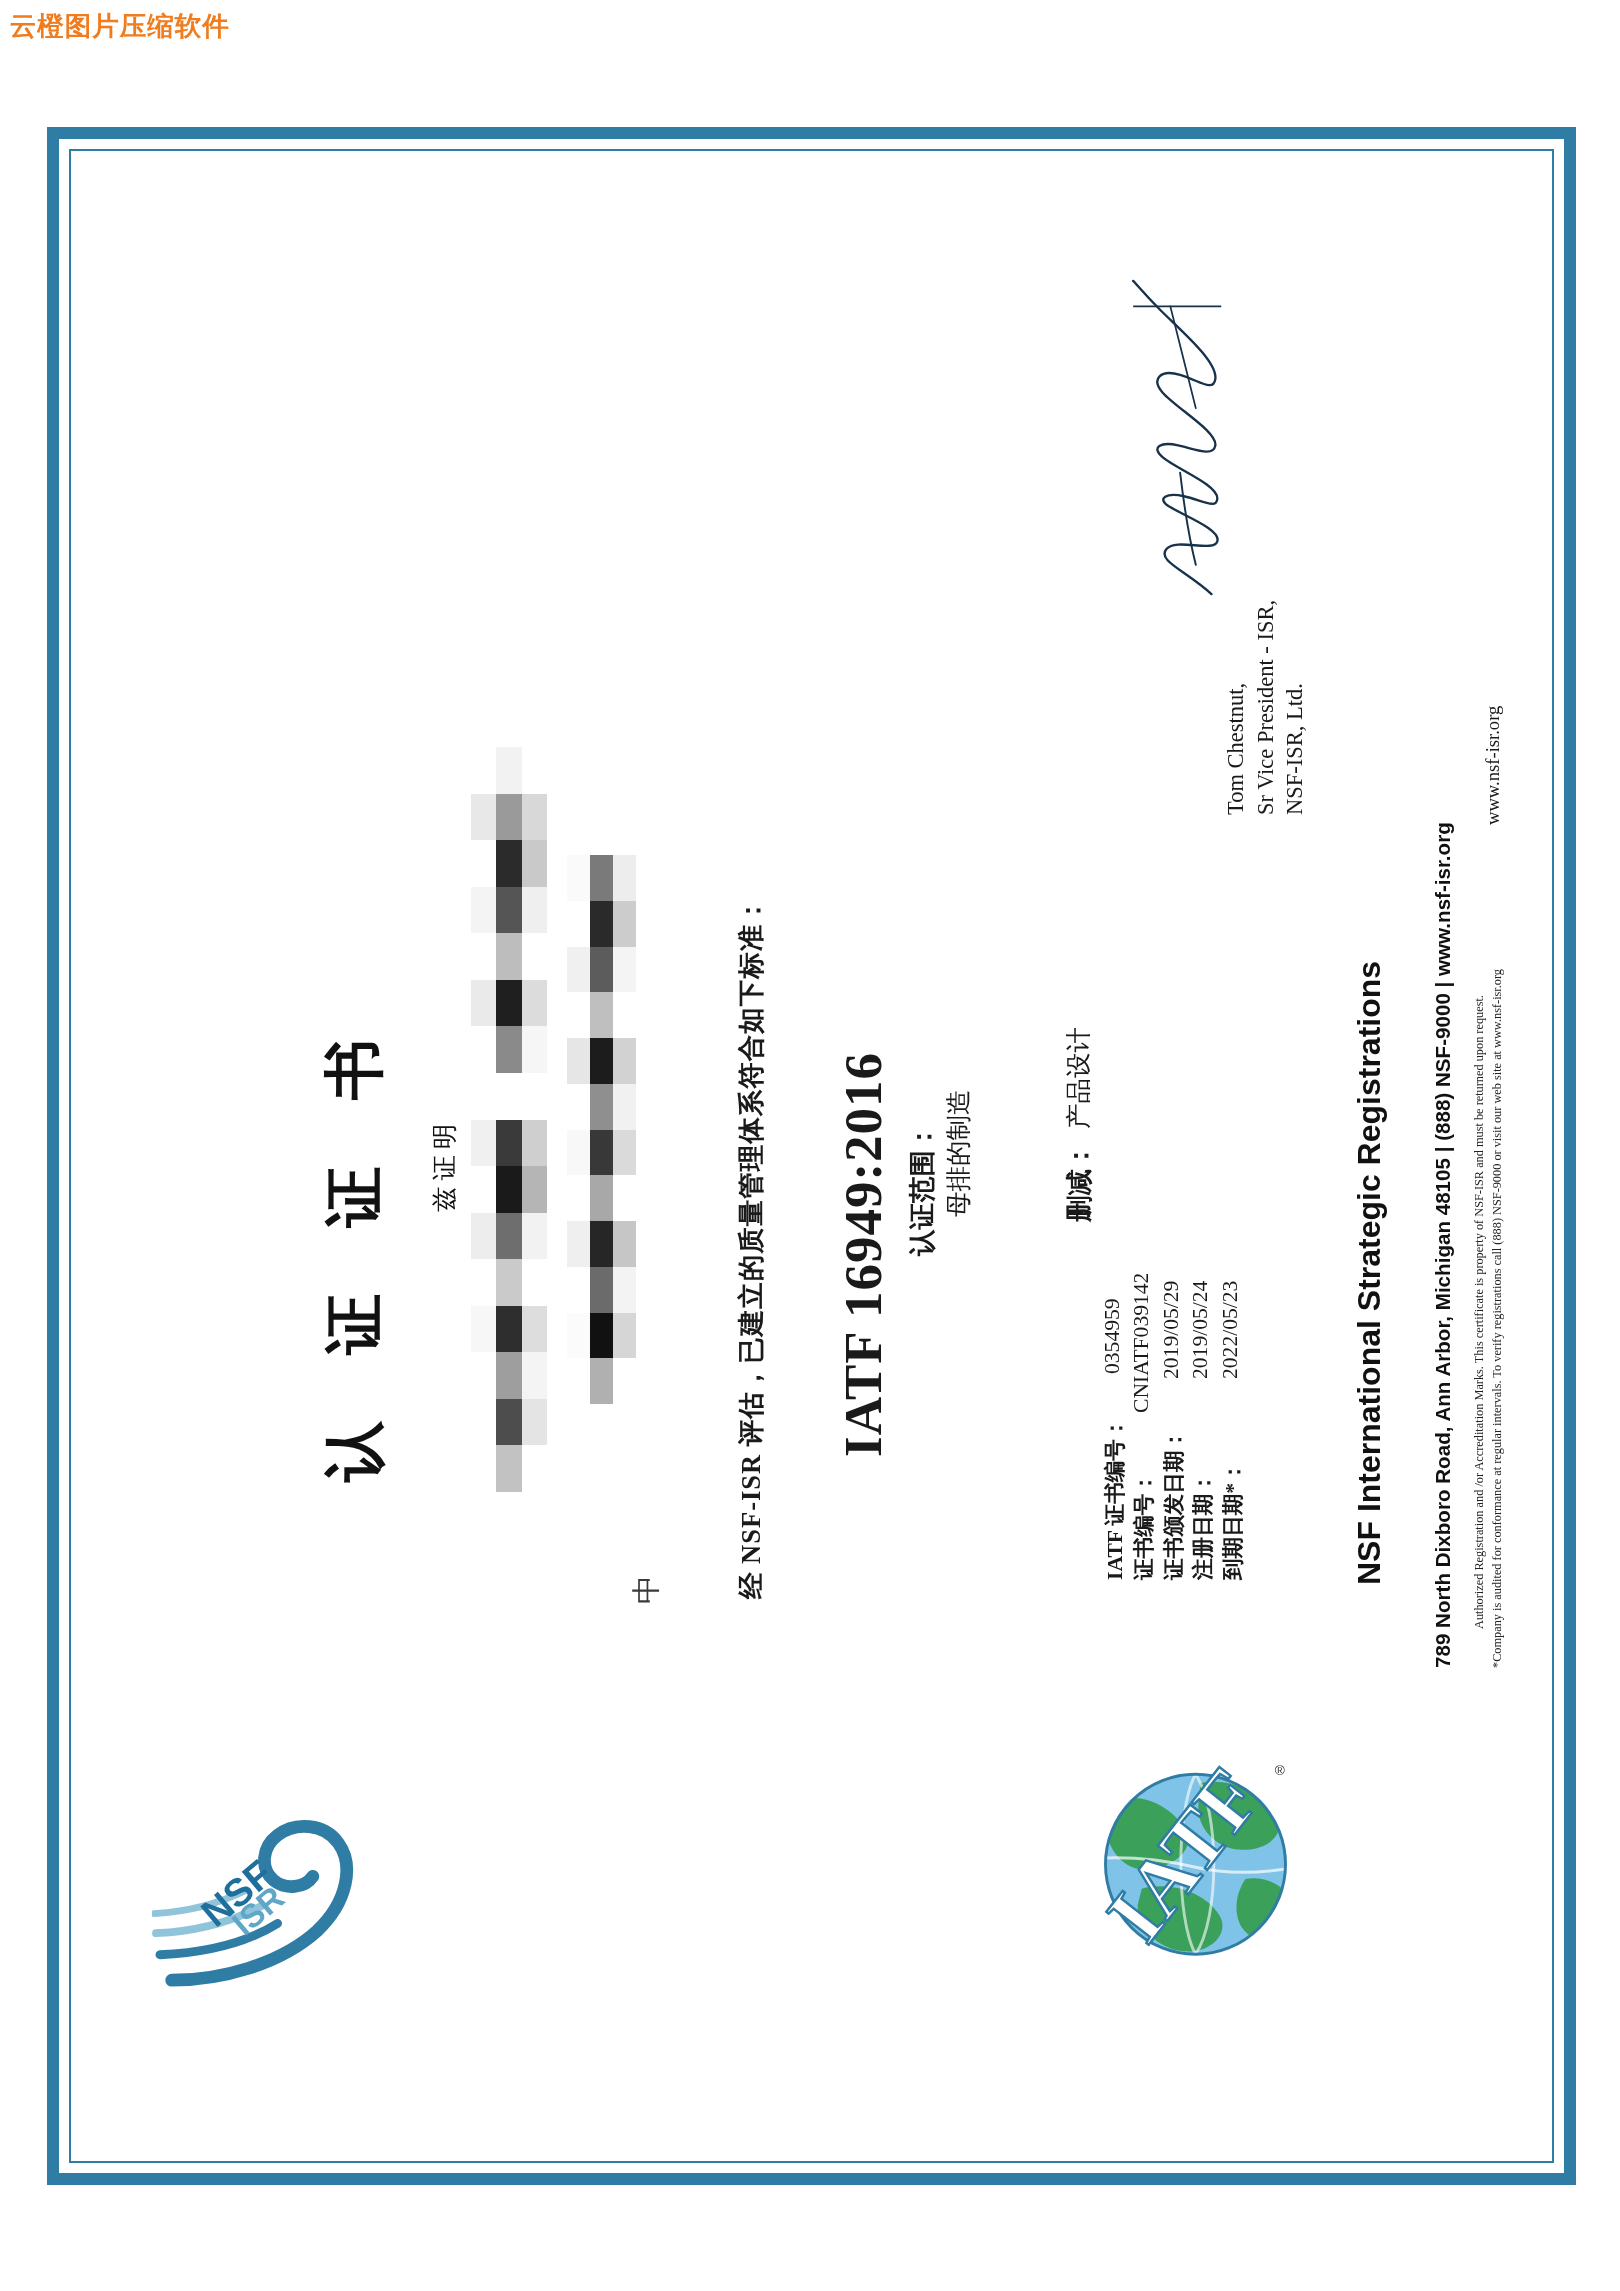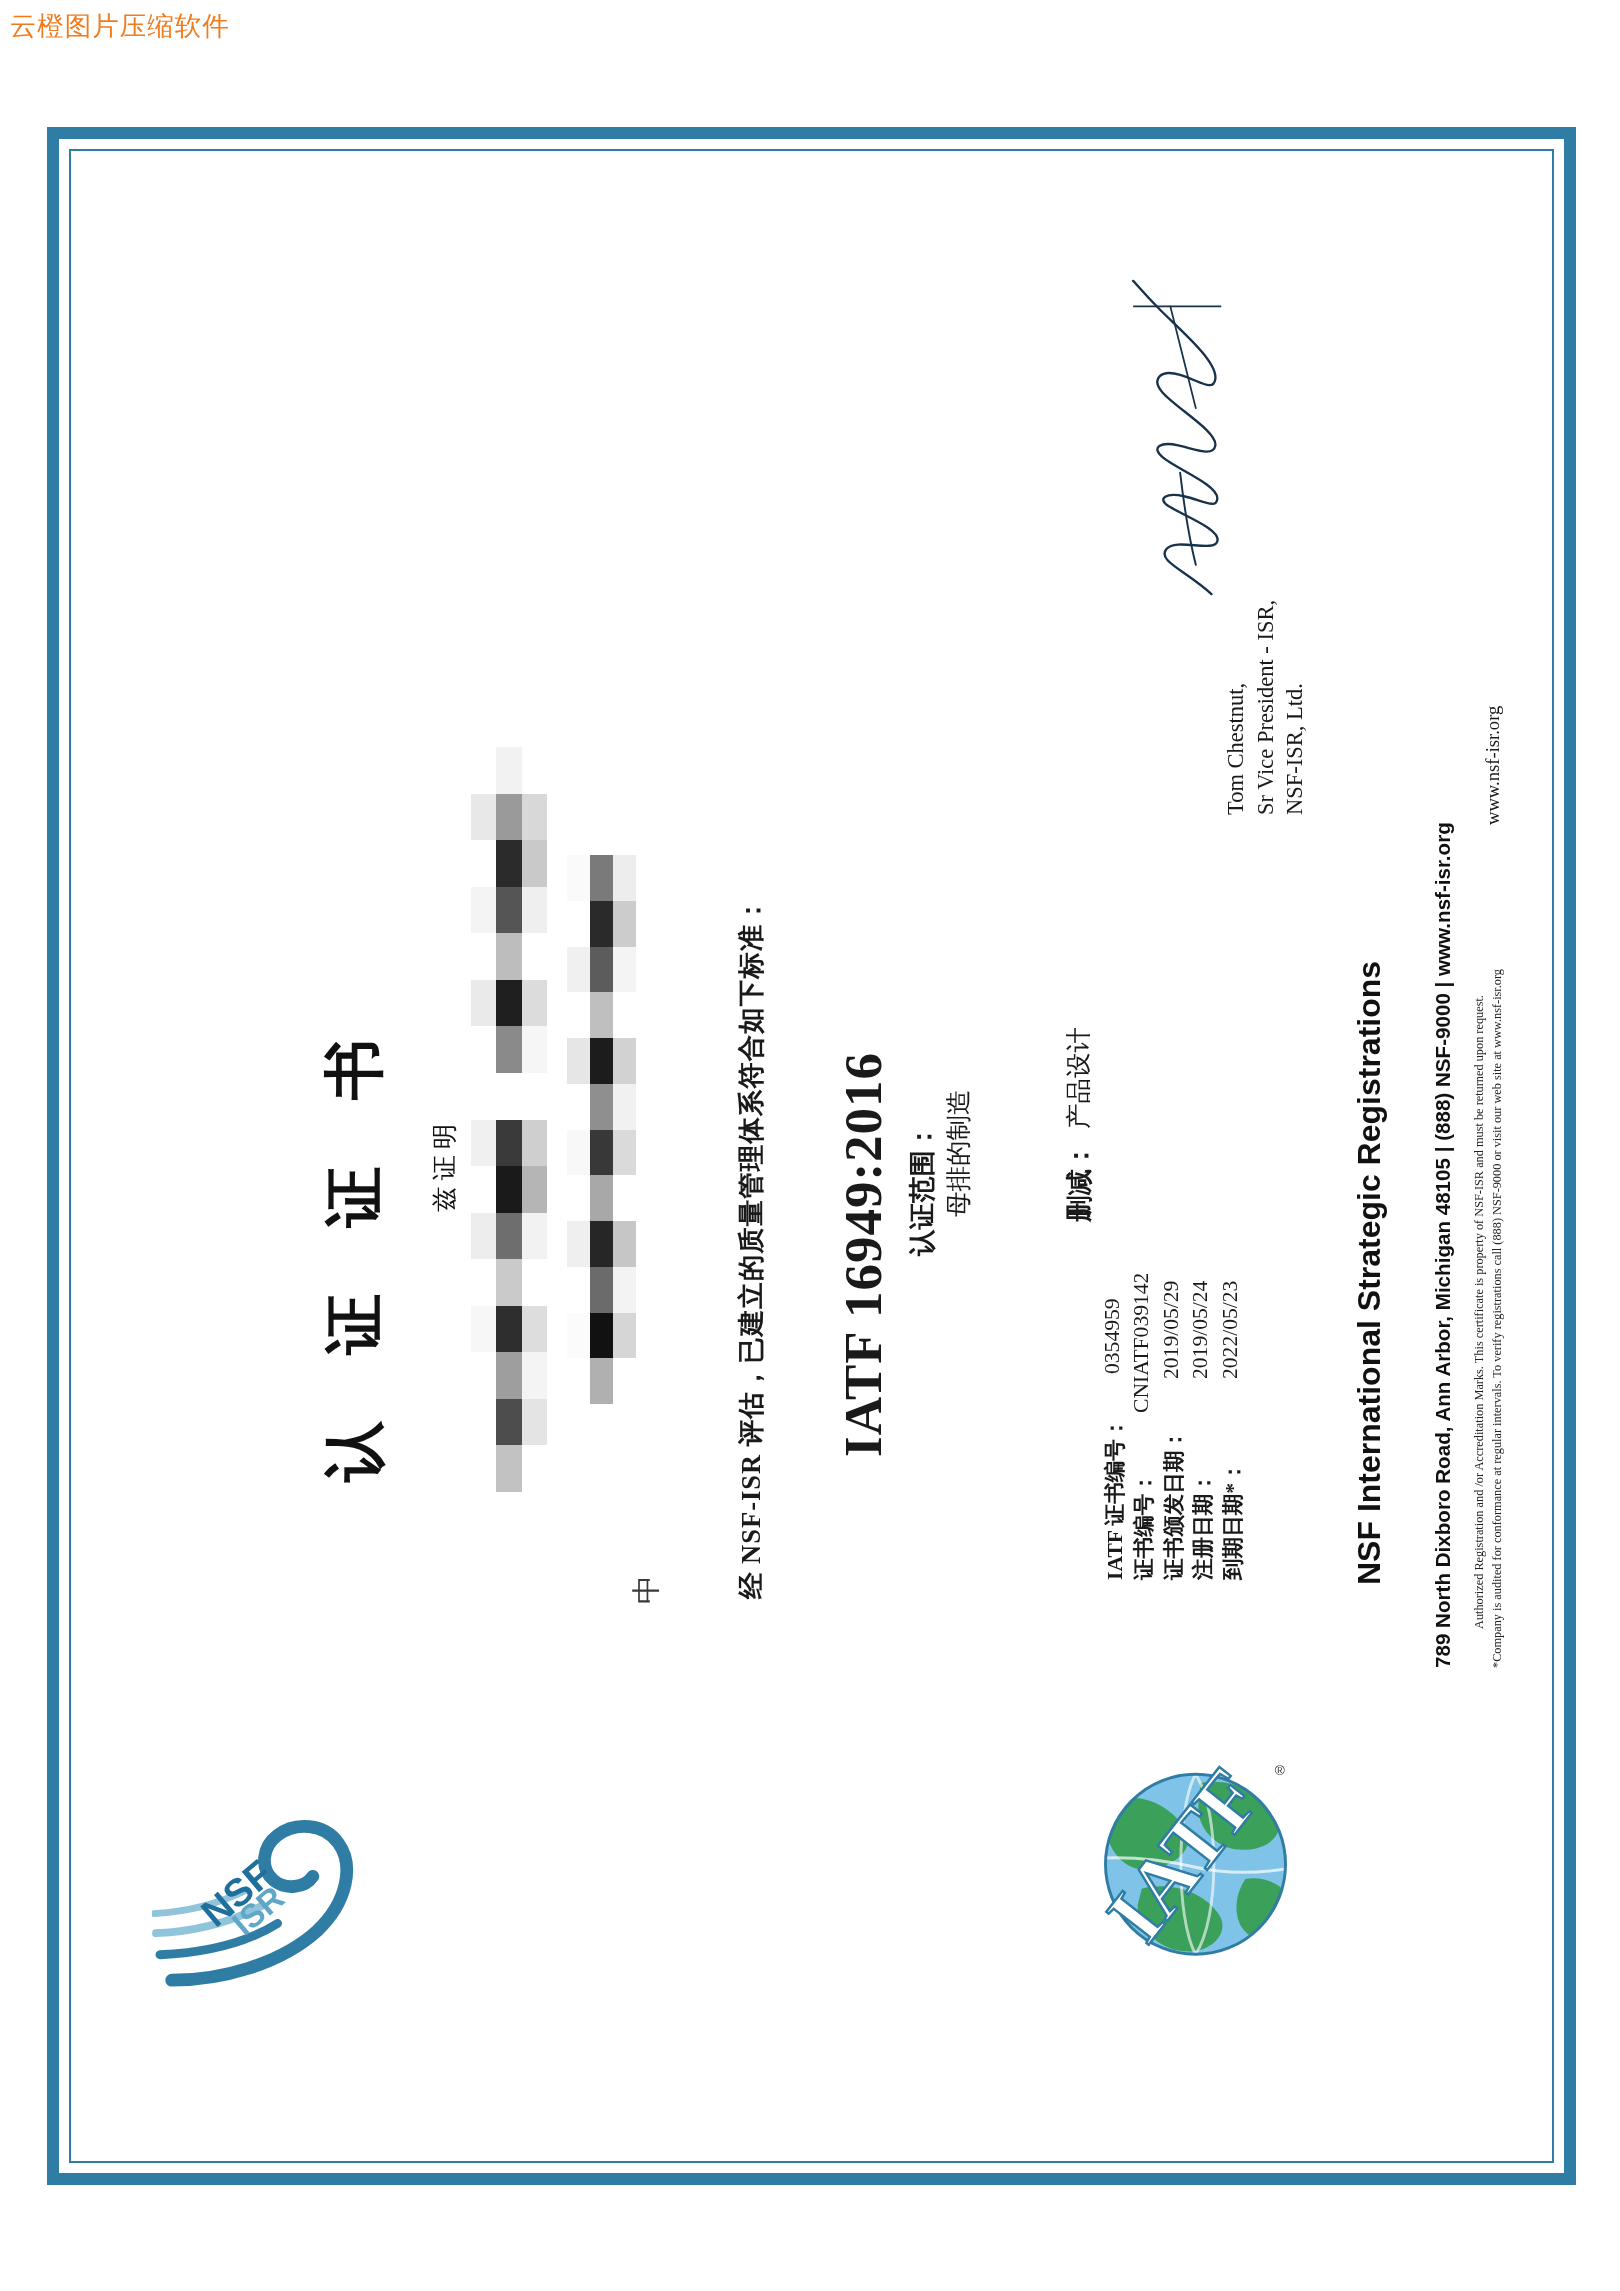--- a/index.html
+++ b/index.html
@@ -14,21 +14,21 @@
     font-family: "Liberation Serif", serif;
     overflow: hidden;
   }
 
   
   .watermark {
     position: absolute;
     left: 9.8px;
     top: 7.8px;
     font-family: "Liberation Sans", sans-serif;
-    font-weight: normal;
+    font-weight: bold;
     font-size: 26.5px;
     color: #f07c1e;
     letter-spacing: 1px;
     z-index: 50;
   }
 
   
   .cert-outer {
     position: absolute;
     left: 47px;

